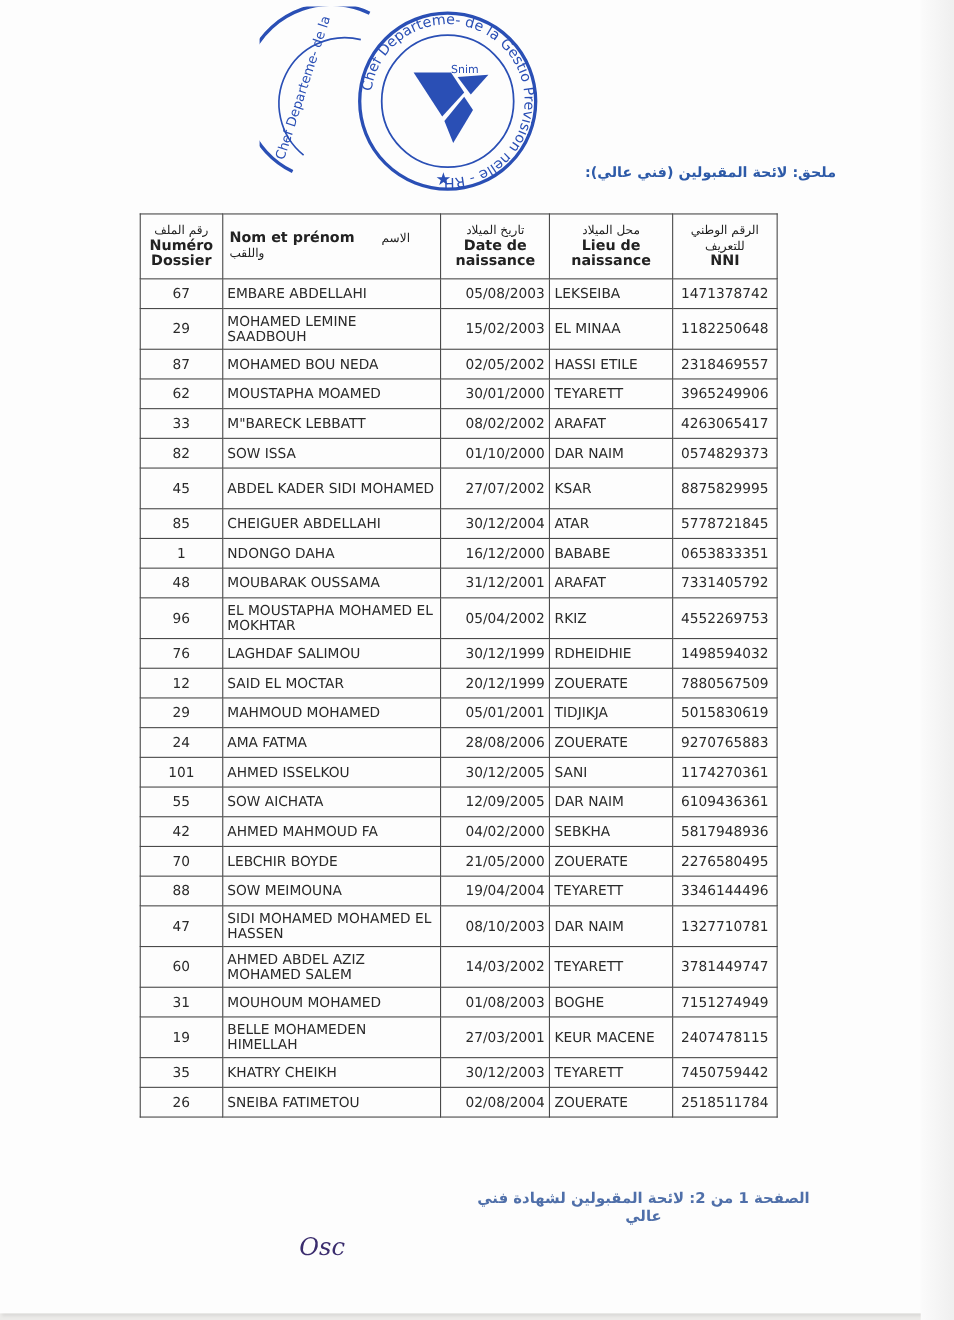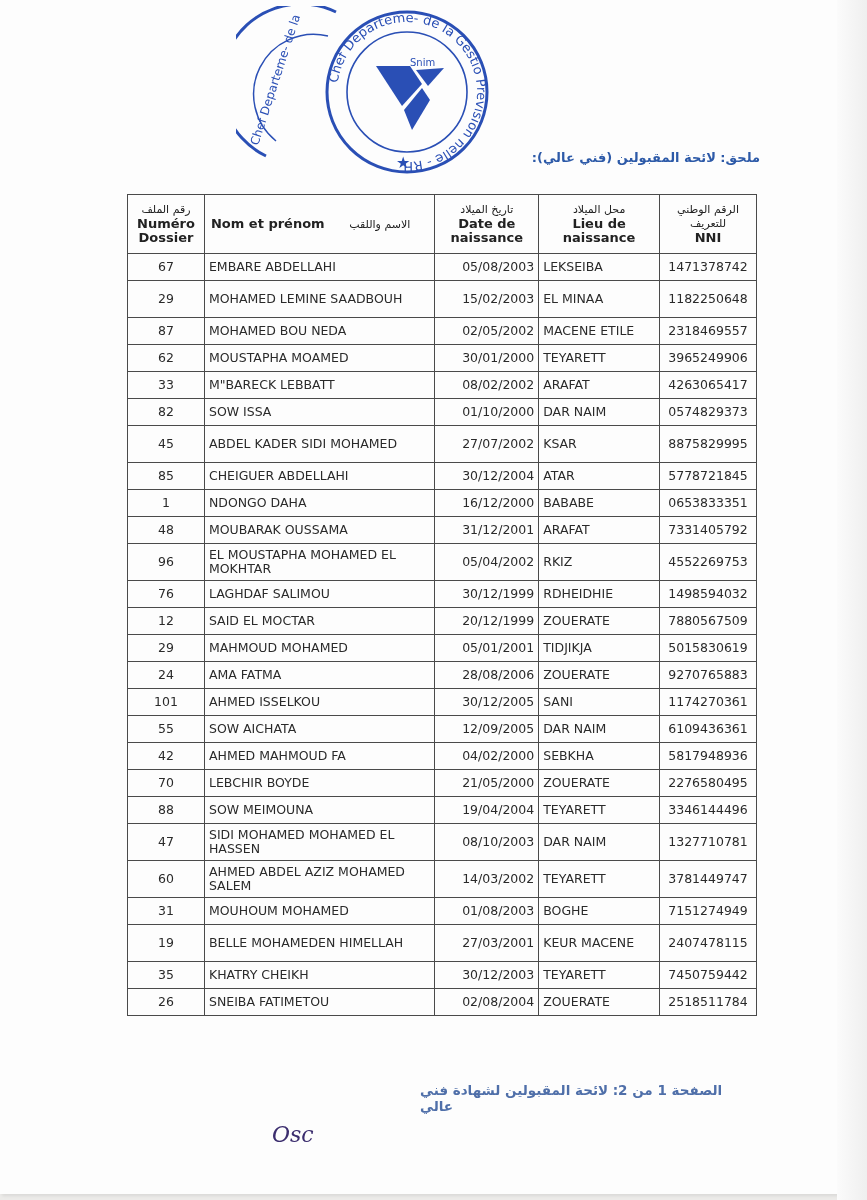--- a/index.html
+++ b/index.html
@@ -25,21 +25,21 @@
     position: absolute; left: 318px; top: 6px; width: 178px; height: 170px;
   }
   .annex-title {
     position: absolute; left: 480px; top: 150px; width: 280px;
     direction: rtl; text-align: right;
     color: #2d5aa8; font-weight: bold; font-size: 13px;
     font-family: "DejaVu Sans", sans-serif;
   }
   table.list {
     position: absolute; left: 127px; top: 194px;
-    width: 630px; border-collapse: collapse;
+    width: 580px; border-collapse: collapse;
     font-family: "DejaVu Sans", sans-serif;
     color: #2a2a2a;
   }
   table.list th, table.list td {
     border: 1.3px solid #4a4a4a;
     padding: 0 4px;
     line-height: 14px;
   }
   table.list th {
     font-size: 13px; font-weight: bold; text-align: center; height: 58px;
@@ -50,21 +50,21 @@
   table.list th.name-h .ar { display: inline; font-size: 11px; margin-left: 20px; }
   table.list td { font-size: 12.5px; height: 26px; }
   table.list tr.tall td { height: 36px; }
   td.num { text-align: center; width: 68px; }
   td.name { width: 222px; text-transform: uppercase; }
   td.dob { text-align: right; width: 95px; padding-right: 3px; }
   td.place { width: 112px; }
   td.nni { text-align: center; width: 88px; }
   .footer-note {
     position: absolute; left: 420px; top: 1082px; width: 330px;
-    direction: rtl; text-align: left;
+    direction: rtl; text-align: center;
     color: #4f6fa9; font-weight: bold; font-size: 13.5px;
     font-family: "DejaVu Sans", sans-serif;
   }
   .signature {
     position: absolute; left: 272px; top: 1122px;
     color: #3b2d6e; font-size: 22px; font-style: italic;
     font-family: "DejaVu Serif", serif;
   }
 </style>
 </head>
@@ -135,21 +135,21 @@
           <td class="num">29</td>
           <td class="name">MOHAMED LEMINE SAADBOUH</td>
           <td class="dob">15/02/2003</td>
           <td class="place">EL MINAA</td>
           <td class="nni">1182250648</td>
         </tr>
         <tr>
           <td class="num">87</td>
           <td class="name">MOHAMED BOU NEDA</td>
           <td class="dob">02/05/2002</td>
-          <td class="place">MACENE ETILE</td>
+          <td class="place">HASSI ETILE</td>
           <td class="nni">2318469557</td>
         </tr>
         <tr>
           <td class="num">62</td>
           <td class="name">MOUSTAPHA MOAMED</td>
           <td class="dob">30/01/2000</td>
           <td class="place">TEYARETT</td>
           <td class="nni">3965249906</td>
         </tr>
         <tr>

